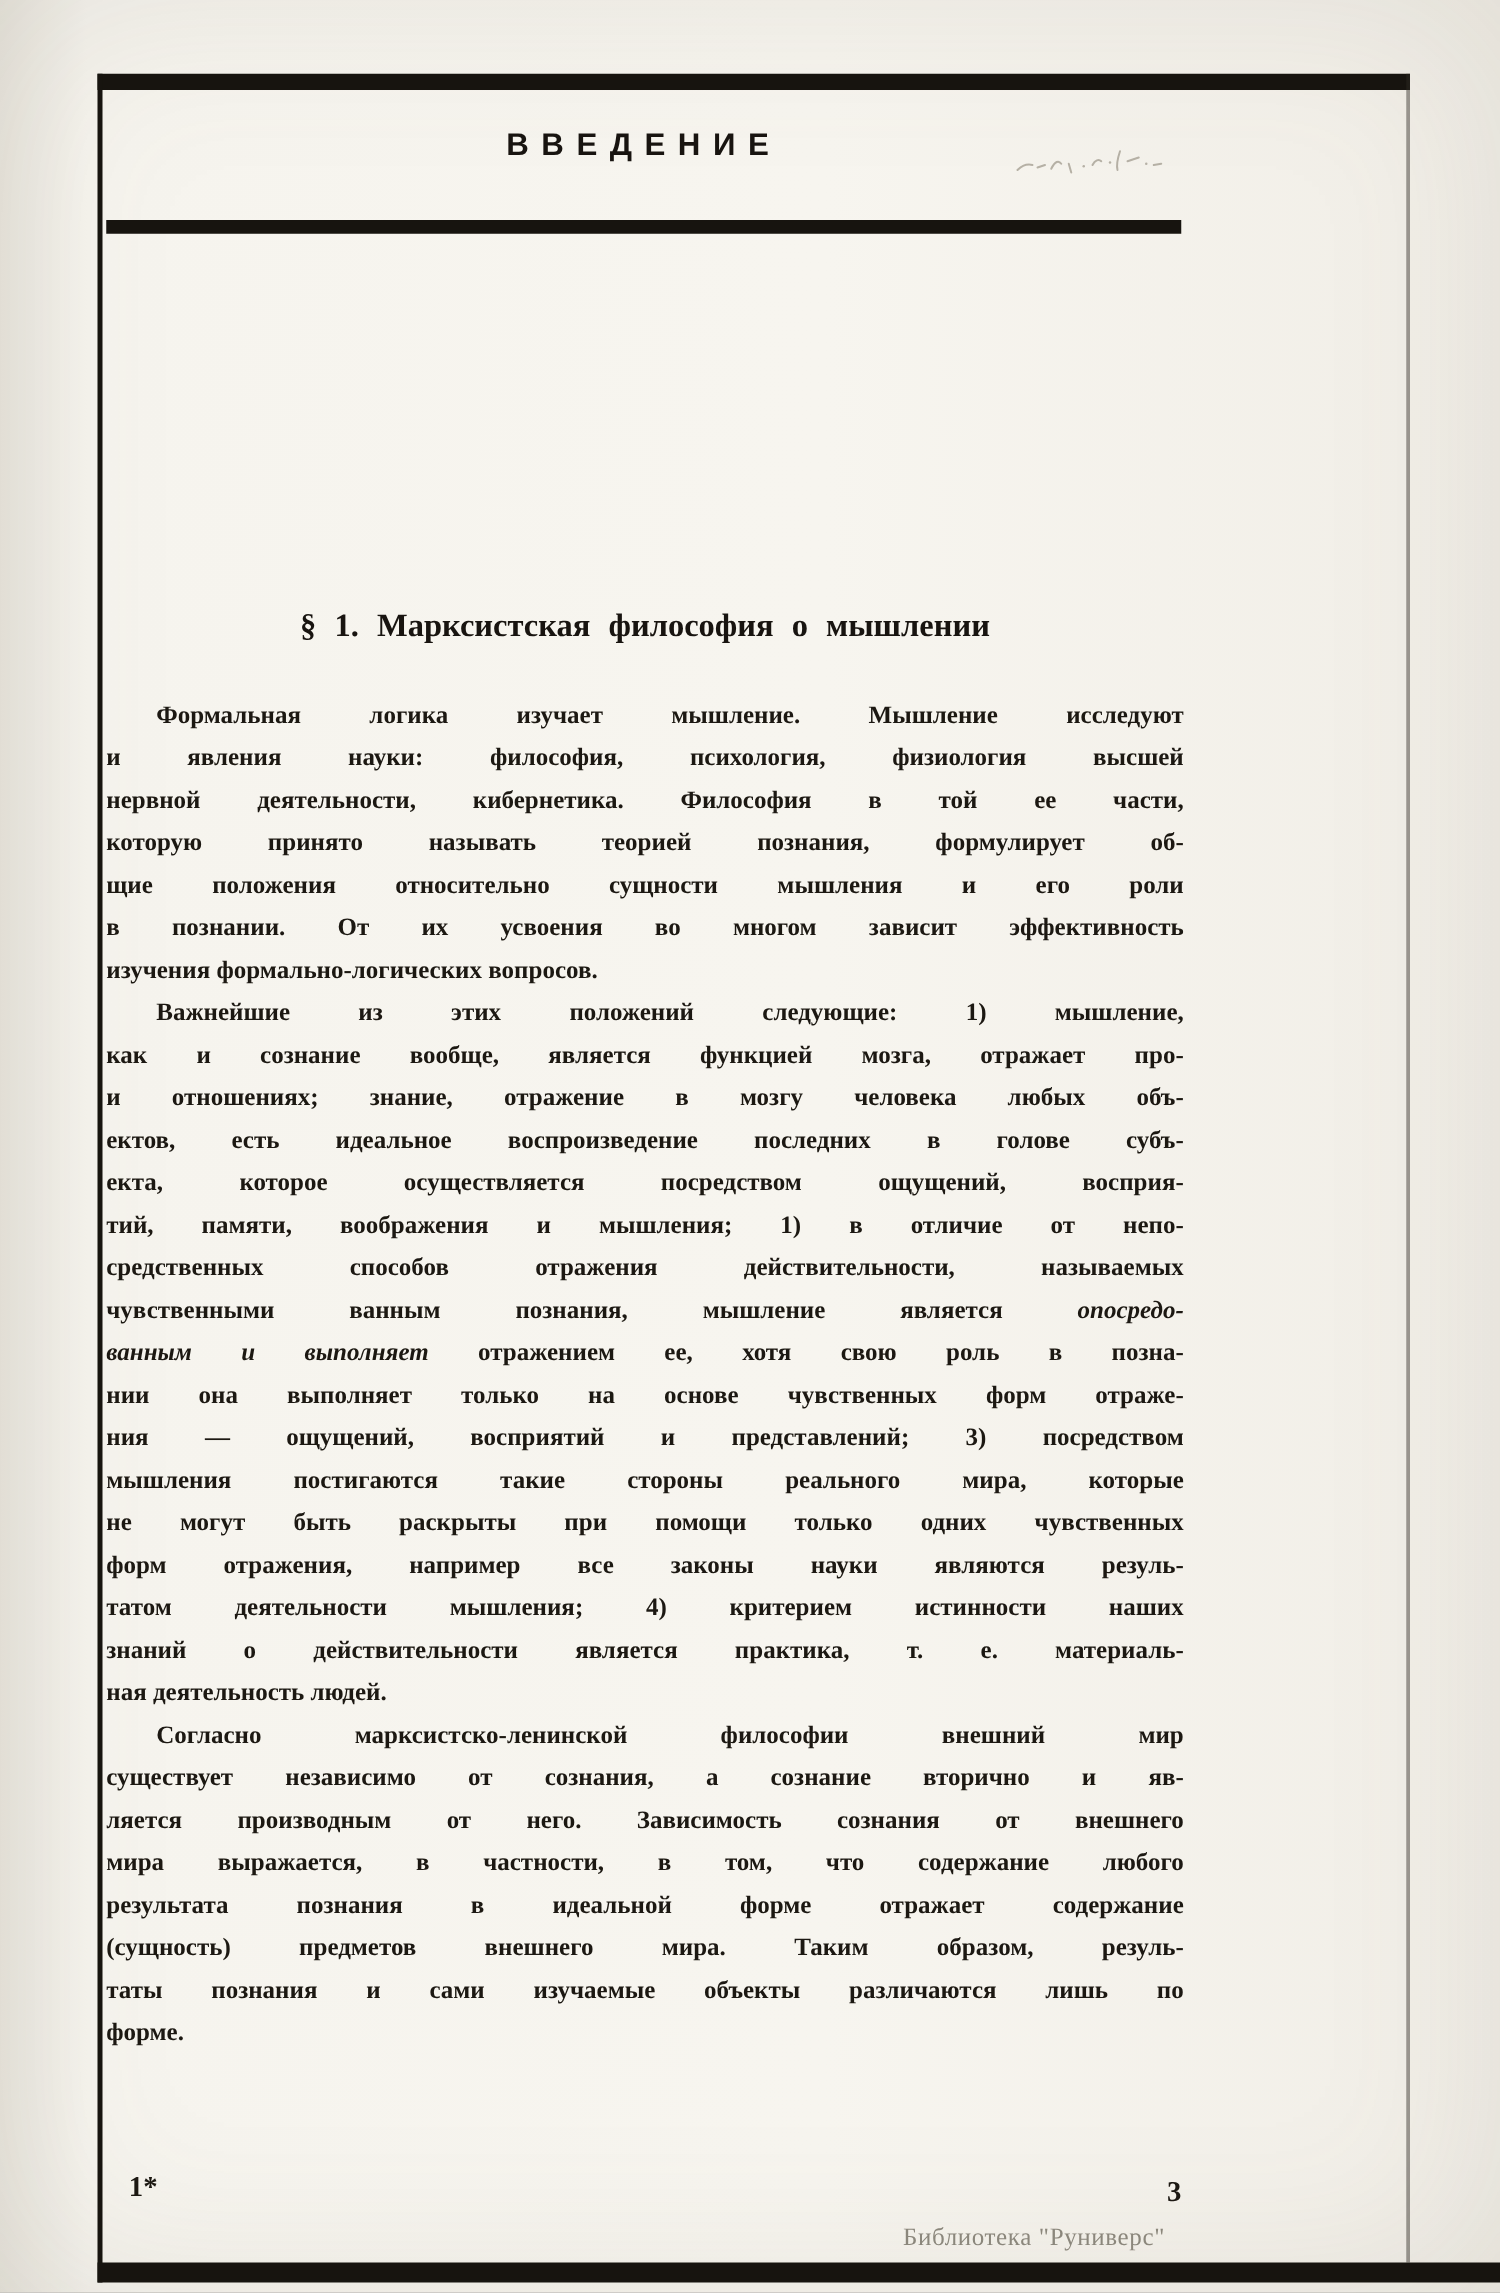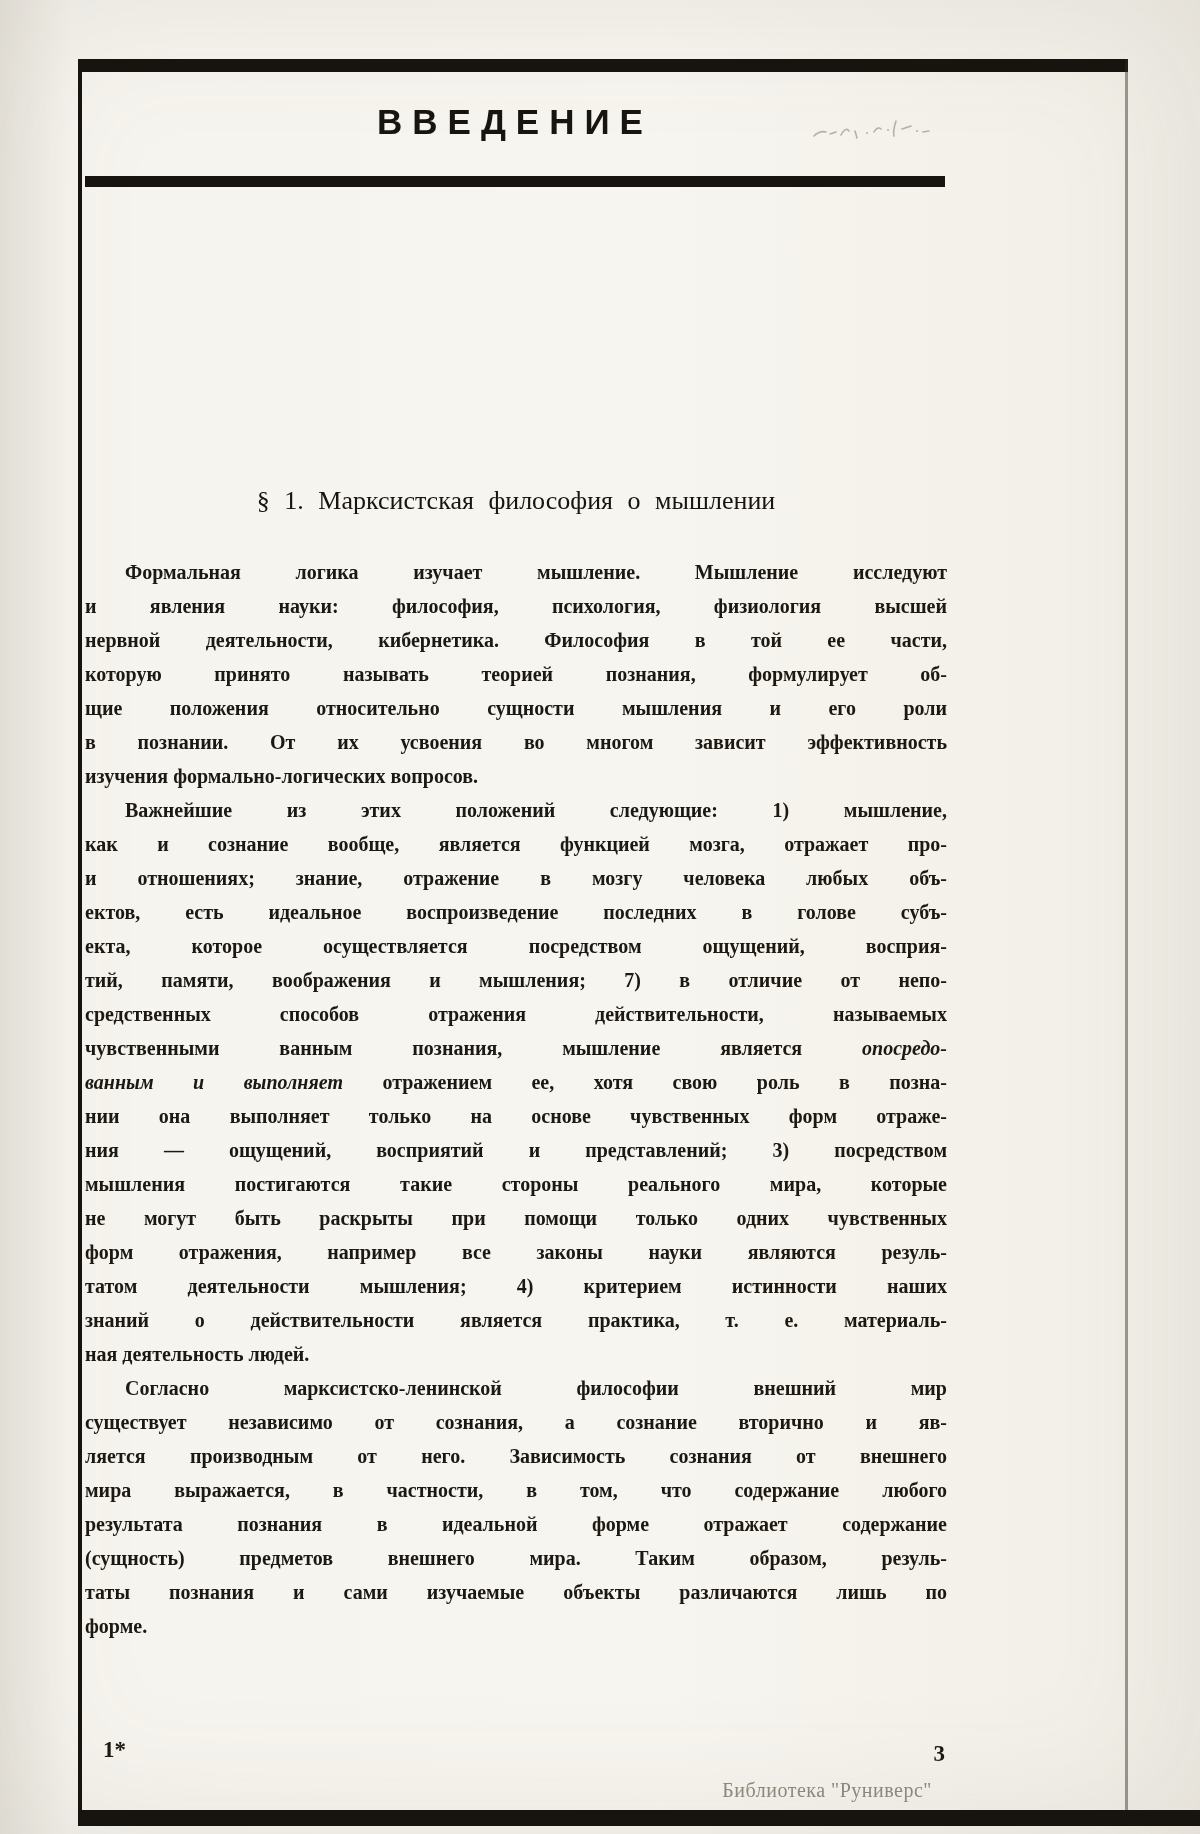--- a/index.html
+++ b/index.html
@@ -21,29 +21,29 @@
   #rule-top    { left: 78px;  top: 59px;   width: 1050px; height: 13px; }
   #rule-title  { left: 85px;  top: 176px;  width: 860px;  height: 11px; }
   #rule-bottom { left: 78px;  top: 1810px; width: 1122px; height: 16px; }
   #frame-left  { position: absolute; left: 78px;  top: 59px; width: 4px; height: 1767px; background: #17140f; }
   #frame-right { position: absolute; left: 1125px; top: 59px; width: 3px; height: 1751px; background: #2e2a24; opacity: .45; }
 
   .title {
     position: absolute; left: 85px; top: 102px; width: 860px;
     text-align: center;
     font-family: "Liberation Sans", sans-serif;
-    font-weight: bold; font-size: 35px; letter-spacing: 10px;
+    font-weight: bold; font-size: 25px; letter-spacing: 10px;
     color: #181410;
   }
   .pencil { position: absolute; left: 810px; top: 108px; }
 
   .heading {
     position: absolute; left: 85px; top: 486px; width: 862px;
     text-align: center;
-    font-weight: normal; font-size: 26px; word-spacing: 8px;
+    font-weight: bold; font-size: 26px; word-spacing: 8px;
     color: #181410;
   }
 
   .body-text {
     position: absolute; left: 85px; top: 555px; width: 862px;
     font-weight: bold; font-size: 20px; color: #1c1812;
   }
   .paragraph { margin: 0; }
   .line {
     line-height: 34px; height: 34px; overflow: hidden;
@@ -110,21 +110,21 @@
         <div class="line">щие положения относительно сущности мышления и его роли</div>
         <div class="line">в познании. От их усвоения во многом зависит эффективность</div>
         <div class="line last">изучения формально-логических вопросов.</div>
       </div>
       <div class="paragraph">
         <div class="line first">Важнейшие из этих положений следующие: 1) мышление,</div>
         <div class="line">как и сознание вообще, является функцией мозга, отражает про-</div>
         <div class="line">и отношениях; знание, отражение в мозгу человека любых объ-</div>
         <div class="line">ектов, есть идеальное воспроизведение последних в голове субъ-</div>
         <div class="line">екта, которое осуществляется посредством ощущений, восприя-</div>
-        <div class="line">тий, памяти, воображения и мышления; 7) в отличие от непо-</div>
+        <div class="line">тий, памяти, воображения и мышления; 1) в отличие от непо-</div>
         <div class="line">средственных способов отражения действительности, называемых</div>
         <div class="line"><span>чувственными ванным познания, мышление является </span><span class="italic">опосредо-</span></div>
         <div class="line"><span class="italic">ванным и выполняет</span><span> отражением ее, хотя свою роль в позна-</span></div>
         <div class="line">нии она выполняет только на основе чувственных форм отраже-</div>
         <div class="line">ния — ощущений, восприятий и представлений; 3) посредством</div>
         <div class="line">мышления постигаются такие стороны реального мира, которые</div>
         <div class="line">не могут быть раскрыты при помощи только одних чувственных</div>
         <div class="line">форм отражения, например все законы науки являются резуль-</div>
         <div class="line">татом деятельности мышления; 4) критерием истинности наших</div>
         <div class="line">знаний о действительности является практика, т. е. материаль-</div>

